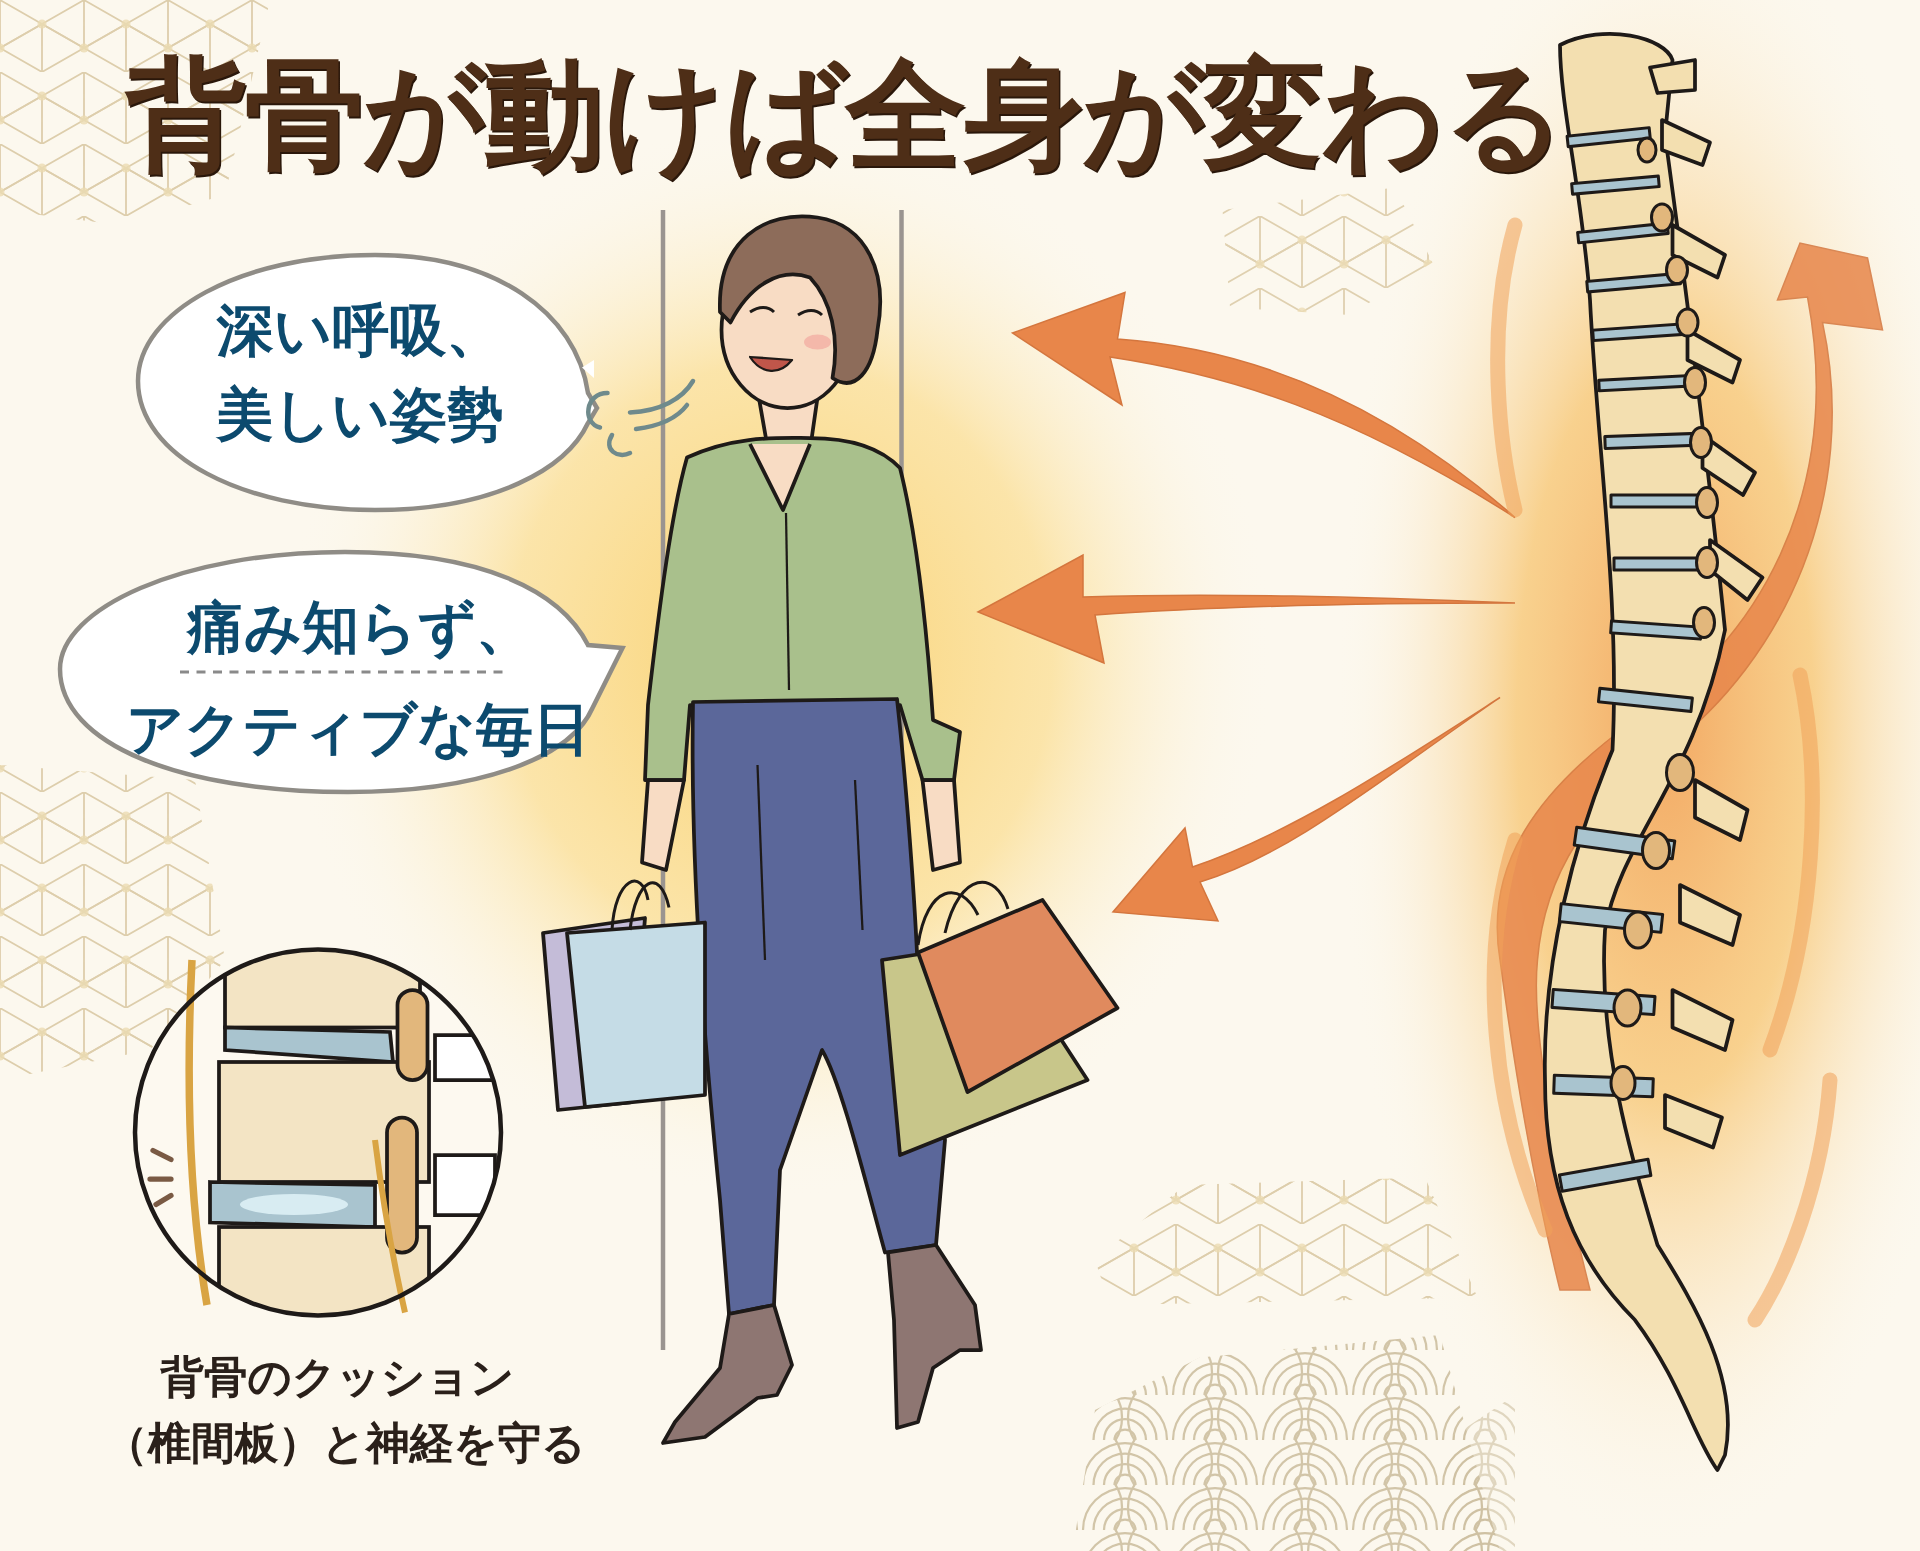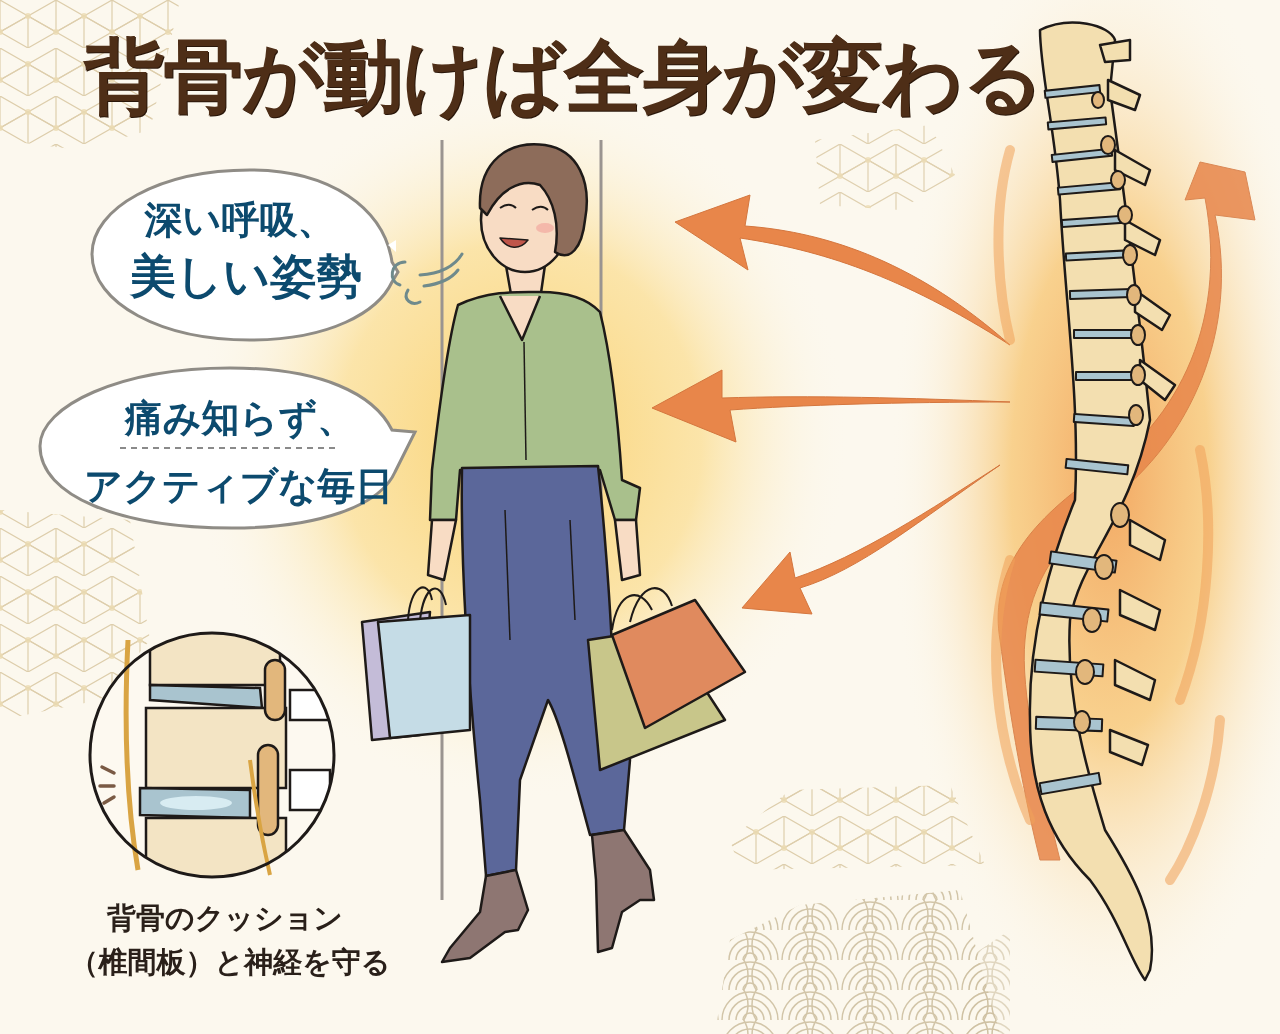--- a/index.html
+++ b/index.html
@@ -10,21 +10,21 @@
     position: absolute; left: 84px; top: 26px; width: 880px; height: 100px;
     font-family: "DejaVu Serif", serif; font-weight: bold; font-size: 80px; line-height: 100px;
     letter-spacing: -1px; color: #4e2e17; white-space: nowrap;
     text-shadow: 1px 1px 0 #2a170a;
   }
   .bubble-text {
     position: absolute; font-family: "DejaVu Sans", sans-serif; font-weight: bold; color: #0c4a6e;
     text-align: center; white-space: nowrap;
   }
   .b1-l1 { left: 140px; top: 196px; width: 200px; font-size: 38px; line-height: 48px; }
-  .b1-l2 { left: 130px; top: 252px; width: 220px; font-size: 46px; line-height: 48px; }
+  .b1-l2 { left: 130px; top: 252px; width: 220px; font-size: 38px; line-height: 48px; }
   .b2-l1 { left: 100px; top: 394px; width: 280px; font-size: 38px; line-height: 48px; }
   .b2-l2 { left: 84px; top: 462px; width: 300px; font-size: 38px; line-height: 48px; }
   .caption {
     position: absolute; font-weight: bold; color: #2a201a; font-size: 29px; line-height: 40px;
     white-space: nowrap; text-align: center;
   }
   .cap-l1 { left: 80px; top: 898px; width: 290px; }
   .cap-l2 { left: 60px; top: 942px; width: 340px; }
 </style>
 </head>

